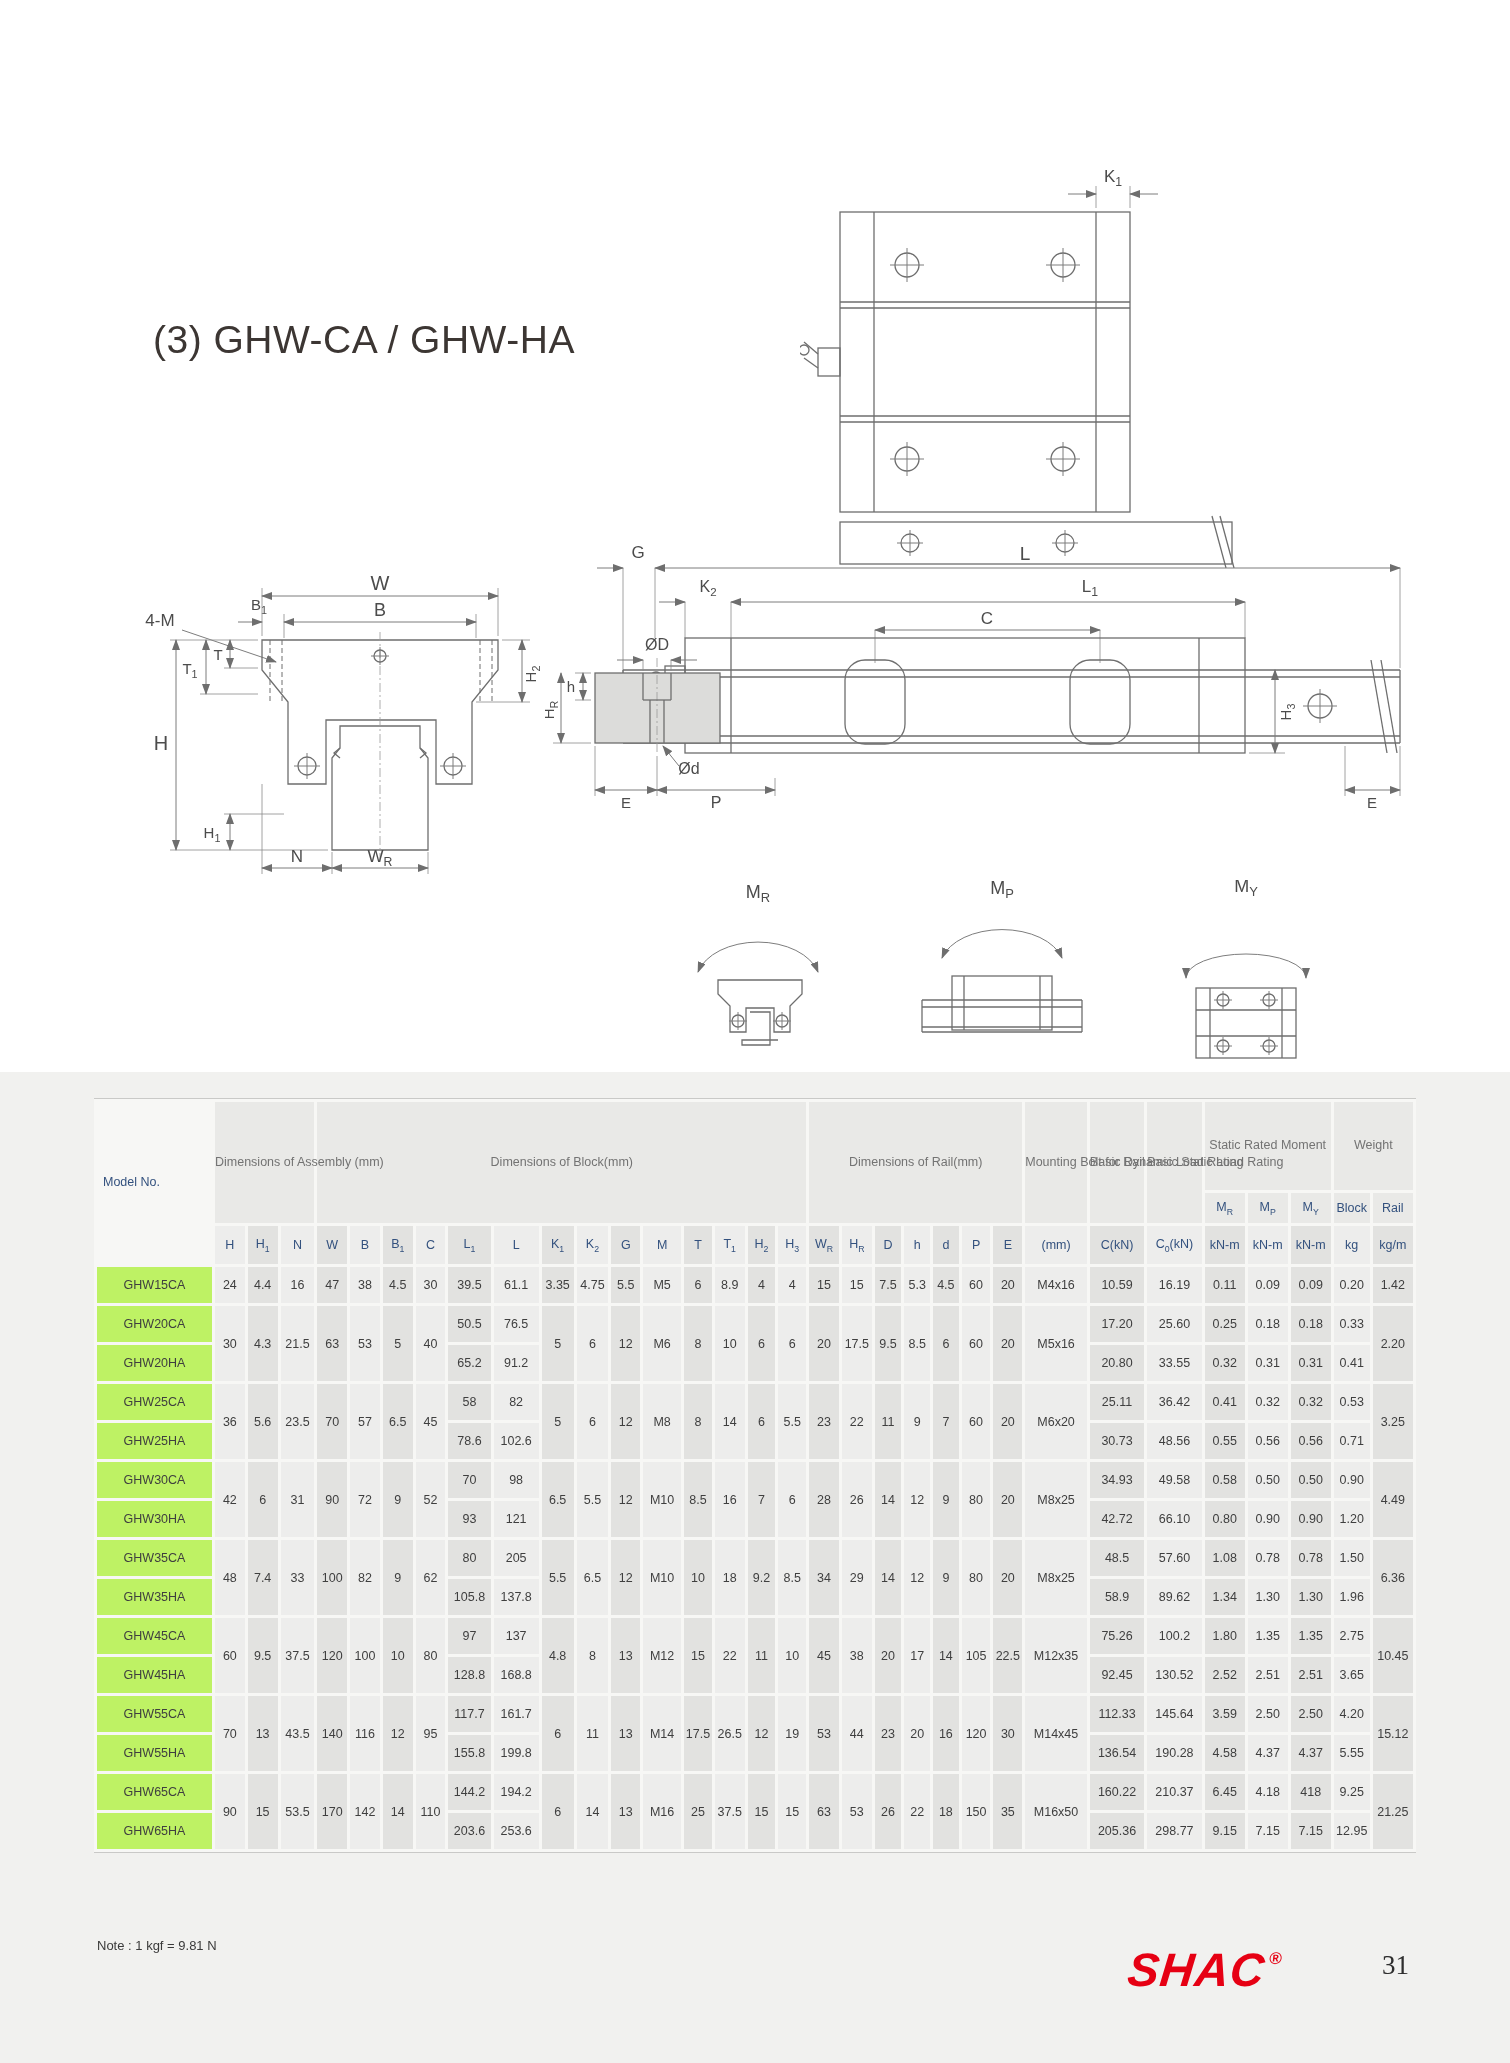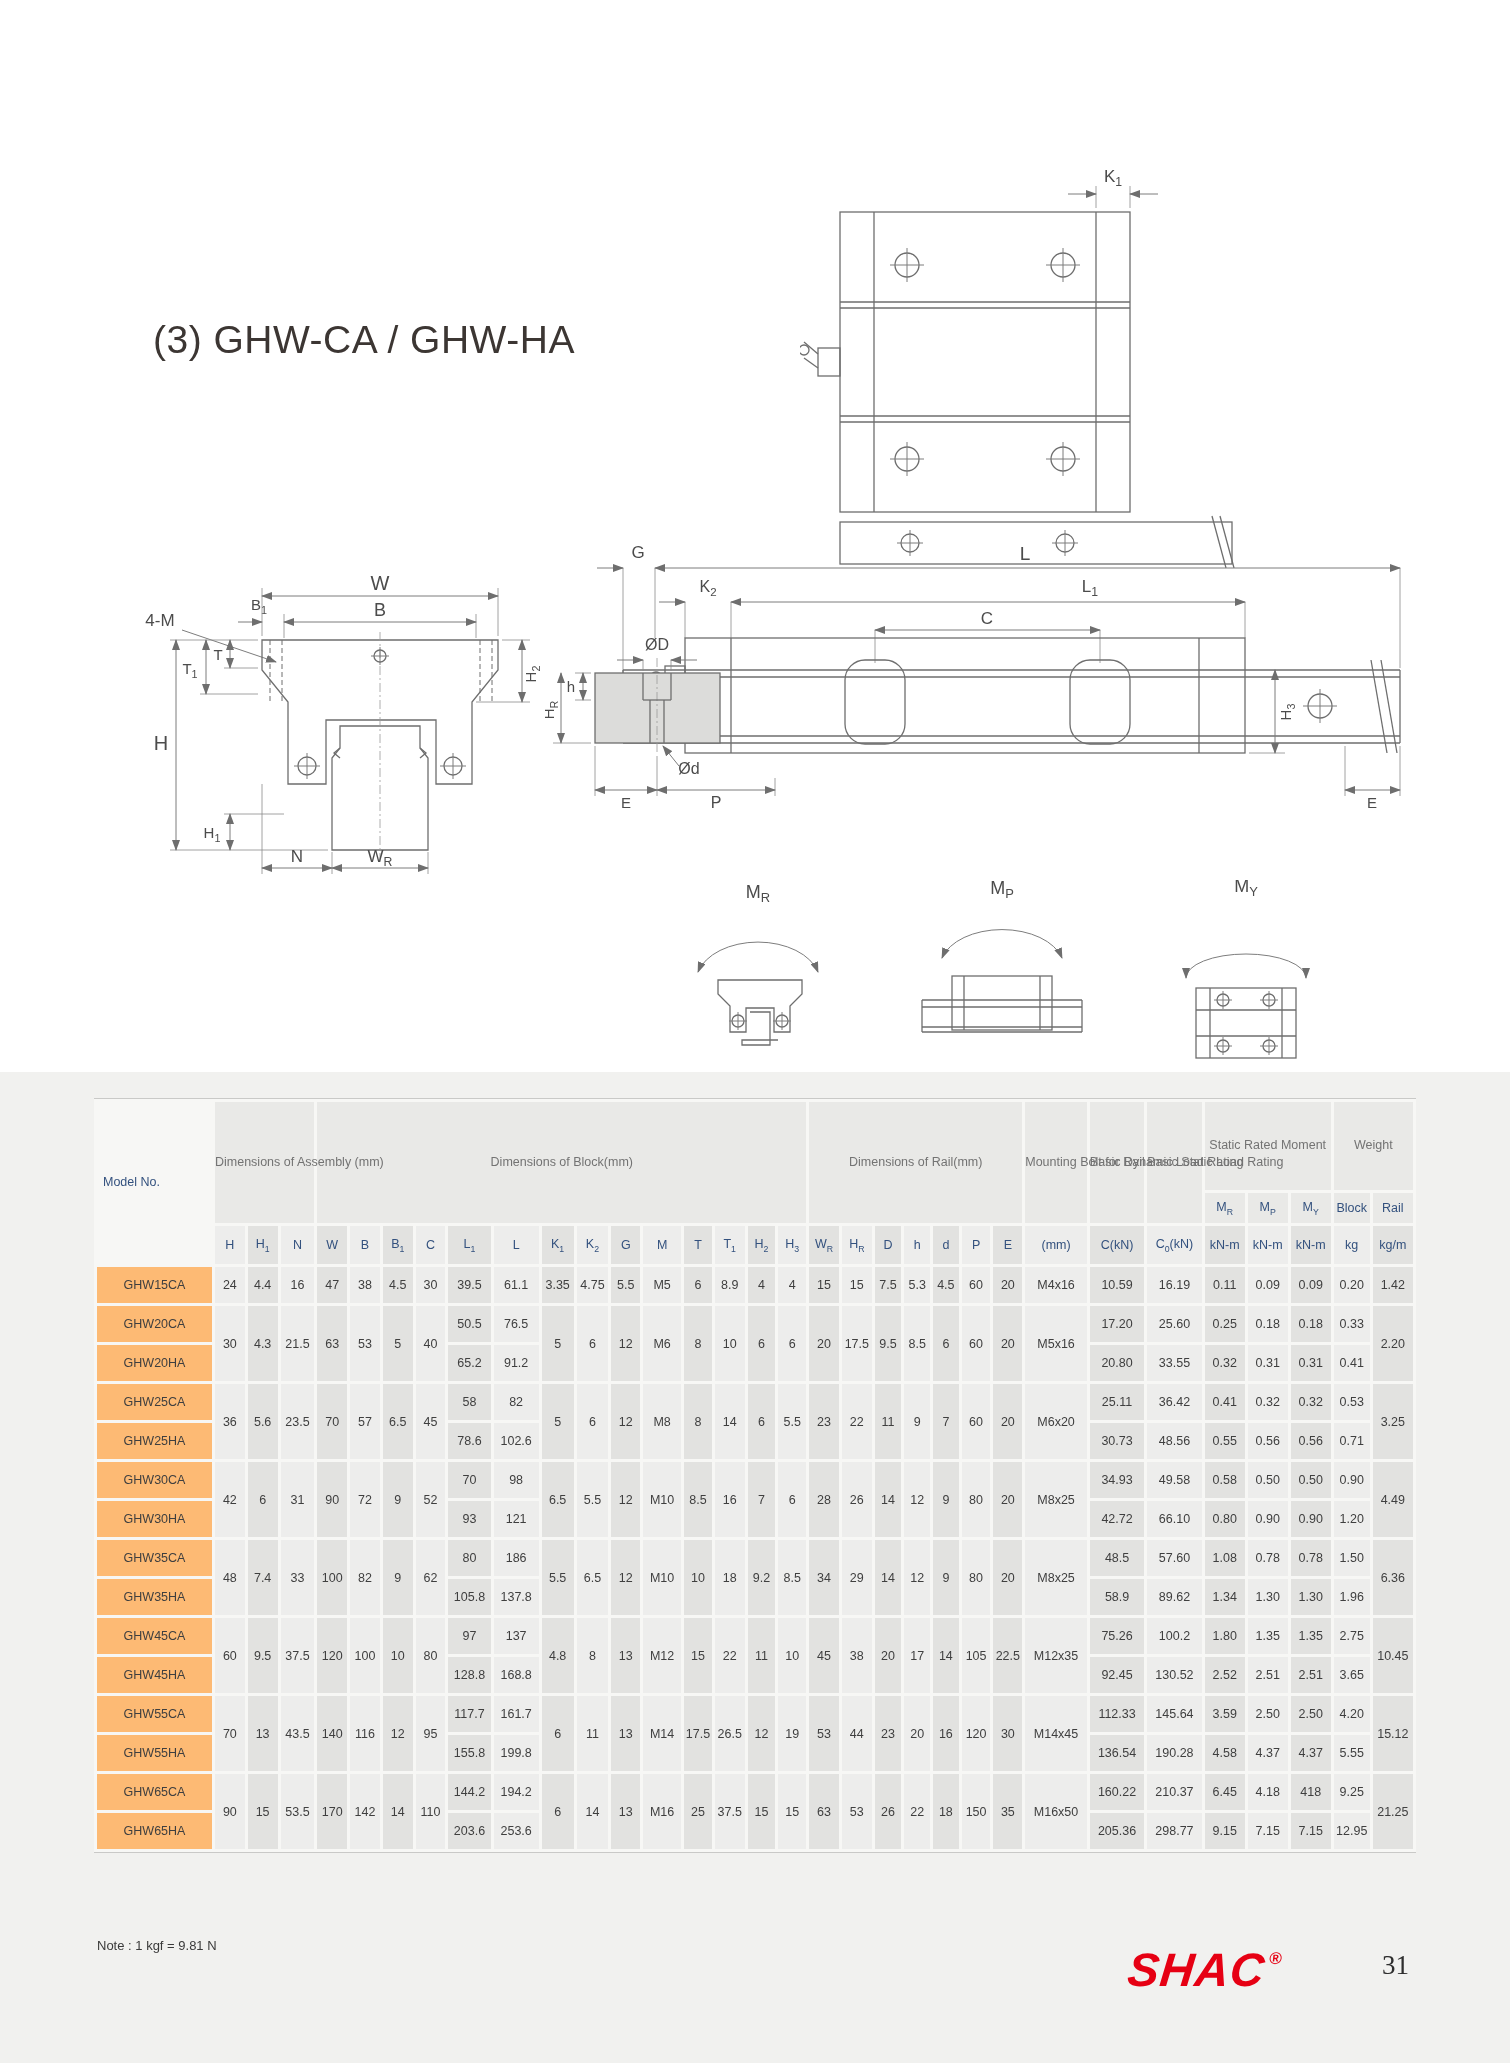--- a/index.html
+++ b/index.html
@@ -8,21 +8,21 @@
   #lower-panel{position:absolute;left:0;top:1072px;width:1510px;height:991px;background:#f1f1ef;}
   #title{position:absolute;left:153px;top:318px;font-size:39px;color:#3c3633;letter-spacing:.5px;}
   
   #table-wrap{position:absolute;left:94px;top:1098px;}
   table.spec{border-collapse:separate;border-spacing:3px;background:#f7f7f5;table-layout:fixed;
              width:1322px;border-top:1px solid #c9c9c7;border-bottom:1px solid #c9c9c7;color:#3f3f3f;}
   table.spec th,table.spec td{font-weight:normal;text-align:center;vertical-align:middle;
              padding:0;font-size:12.5px;white-space:nowrap;}
   table.spec td{height:36px;}
   tr.r1 th{height:88px;} tr.r2 th{height:30px;} tr.r3 th{height:38px;}
-  .c-a{background:#ededec;} .c-b{background:#e2e2e0;} .c-model{background:#fdba74;}
+  .c-a{background:#ededec;} .c-b{background:#e2e2e0;} .c-model{background:#bef264;}
   .c-h{background:#e9e9e7;} .c-none{background:transparent;}
   .h-group{color:#737373;font-size:12.5px;line-height:1.25;white-space:normal;padding:0 2px;}
   .h-sub{color:#33517e;font-size:13.5px;}
   .h-sym{color:#33517e;font-size:14px;}
   .h-model{color:#33517e;text-align:left !important;padding-left:6px !important;font-size:14.5px;}
   td.model{text-align:left;padding-left:9px;}
   sub{font-size:70%;}
   
   #note{position:absolute;left:97px;top:1938px;font-size:13px;color:#3a3a3a;}
   #brand{position:absolute;left:1128px;top:1942px;color:#e60013;font-size:47px;font-weight:bold;
@@ -551,21 +551,21 @@
           <tr>
             <td class="model c-model" colspan="1" rowspan="1">GHW35CA</td>
             <td class="c-a" colspan="1" rowspan="2">48</td>
             <td class="c-b" colspan="1" rowspan="2">7.4</td>
             <td class="c-a" colspan="1" rowspan="2">33</td>
             <td class="c-b" colspan="1" rowspan="2">100</td>
             <td class="c-a" colspan="1" rowspan="2">82</td>
             <td class="c-b" colspan="1" rowspan="2">9</td>
             <td class="c-a" colspan="1" rowspan="2">62</td>
             <td class="c-b" colspan="1" rowspan="1">80</td>
-            <td class="c-a" colspan="1" rowspan="1">186</td>
+            <td class="c-a" colspan="1" rowspan="1">205</td>
             <td class="c-b" colspan="1" rowspan="2">5.5</td>
             <td class="c-a" colspan="1" rowspan="2">6.5</td>
             <td class="c-b" colspan="1" rowspan="2">12</td>
             <td class="c-a" colspan="1" rowspan="2">M10</td>
             <td class="c-b" colspan="1" rowspan="2">10</td>
             <td class="c-a" colspan="1" rowspan="2">18</td>
             <td class="c-b" colspan="1" rowspan="2">9.2</td>
             <td class="c-a" colspan="1" rowspan="2">8.5</td>
             <td class="c-b" colspan="1" rowspan="2">34</td>
             <td class="c-a" colspan="1" rowspan="2">29</td>

